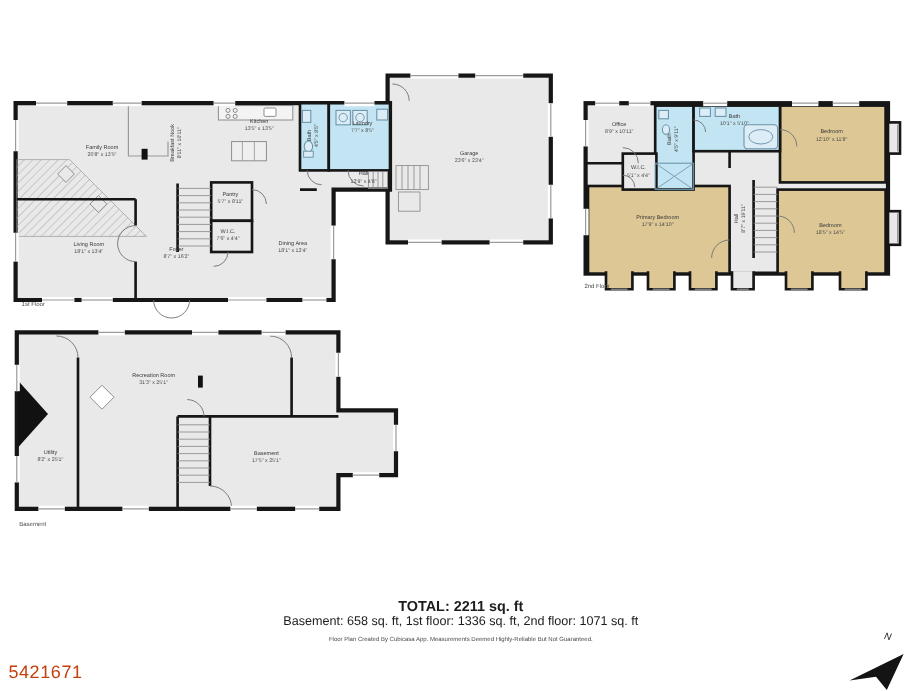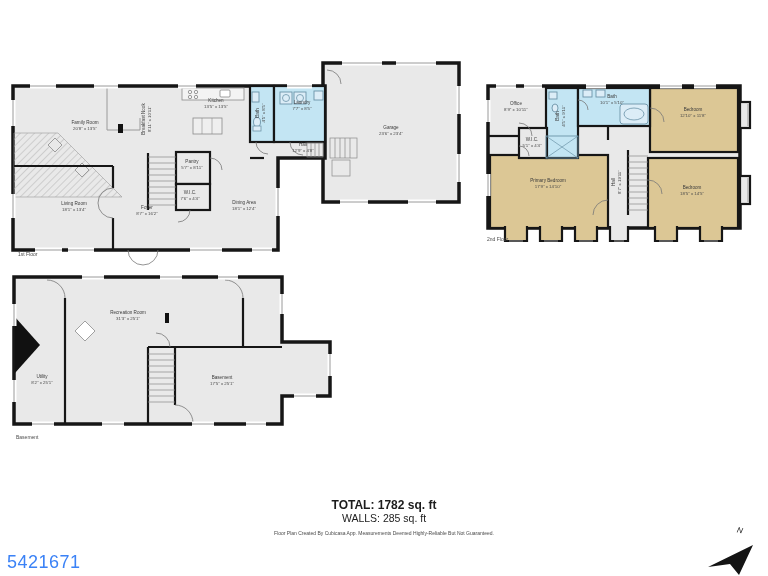--- a/index.html
+++ b/index.html
@@ -9,21 +9,21 @@
   .rl{position:absolute;transform:translate(-50%,-50%);text-align:center;
       font-size:4.6px;line-height:1.3;color:#3b3b3b;white-space:nowrap;}
   .rl.vert{transform:translate(-50%,-50%) rotate(-90deg);}
   .rl .nm{font-size:4.6px;}
   .rl .dm{font-size:4.4px;color:#4a4a4a;}
   .caption{position:absolute;font-size:5px;color:#4c4c4c;}
   .summary{position:absolute;left:0;top:499px;width:768px;text-align:center;color:#1c1c1c;}
   .summary .total{font-size:12px;font-weight:bold;line-height:13px;}
   .summary .line{font-size:10.5px;line-height:12.4px;}
   .summary .disclaimer{font-size:5px;color:#4a4a4a;margin-top:6px;}
-  .mls{position:absolute;left:7px;top:552px;font-size:18px;color:#3b82f6;letter-spacing:.5px;}
+  .mls{position:absolute;left:7px;top:552px;font-size:15px;color:#c2410c;letter-spacing:.5px;}
   .compass{position:absolute;left:702px;top:528px;width:62px;height:48px;}
   .north-n{position:absolute;left:737px;top:526px;font-size:8px;color:#141414;
            font-style:italic;transform:rotate(12deg);}
 </style>
 </head>
 <body>
 
 <div class="page">
 
   <svg class="plan-svg" style="left:10px;top:58px" width="460" height="212" viewBox="0 0 460 212">
@@ -383,22 +383,22 @@
     <div class="nm">Utility</div>
     <div class="dm">8'2" x 25'1"</div>
   </div>
   <div class="rl" style="left:222px;top:381px">
     <div class="nm">Basement</div>
     <div class="dm">17'5" x 25'1"</div>
   </div>
   <div class="caption" style="left:16px;top:434px">Basement</div>
 
   <div class="summary">
-    <div class="total">TOTAL: 1782 sq. ft</div>
-    <div class="line">WALLS: 285 sq. ft</div>
+    <div class="total">TOTAL: 2211 sq. ft</div>
+    <div class="line">Basement: 658 sq. ft, 1st floor: 1336 sq. ft, 2nd floor: 1071 sq. ft</div>
     <div class="disclaimer">Floor Plan Created By Cubicasa App. Measurements Deemed Highly-Reliable But Not Guaranteed.</div>
   </div>
 
   <div class="mls">5421671</div>
 
   <svg class="compass" viewBox="0 0 62 48">
     <polygon points="51,17 6,39 28,36 37,47" fill="#141414"></polygon>
   </svg>
   <span class="north-n">N</span>
 

